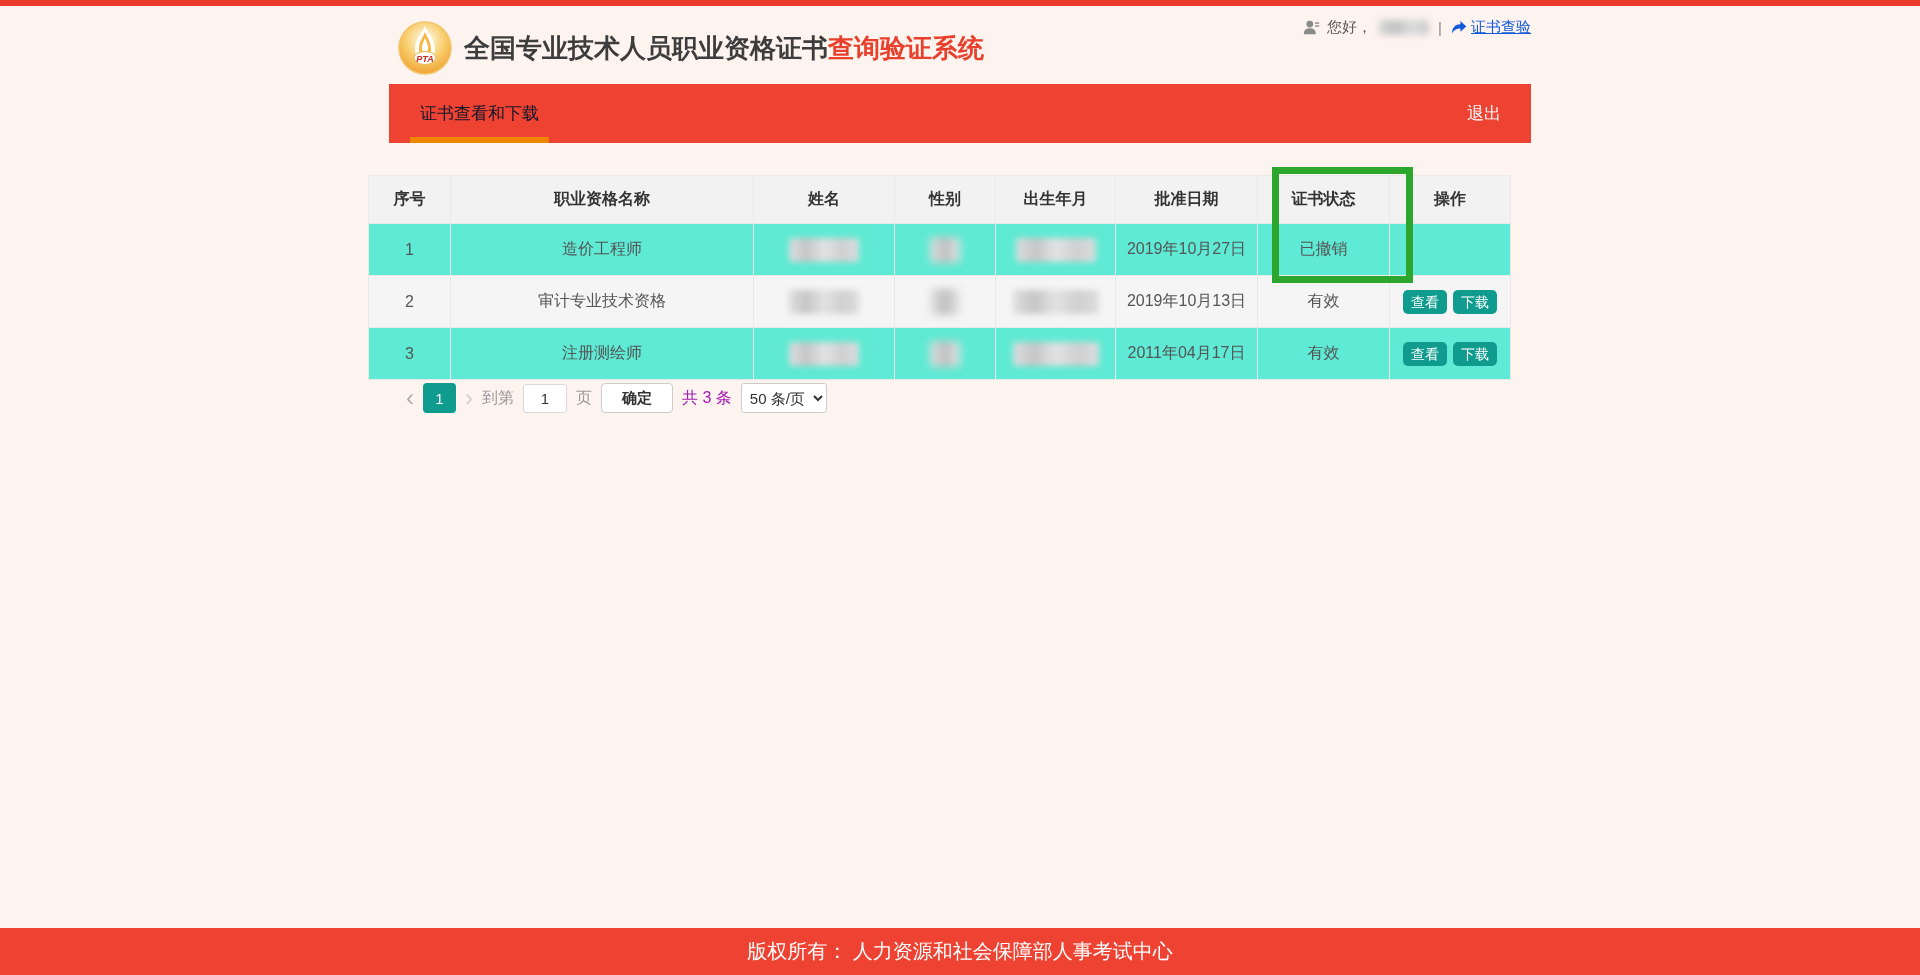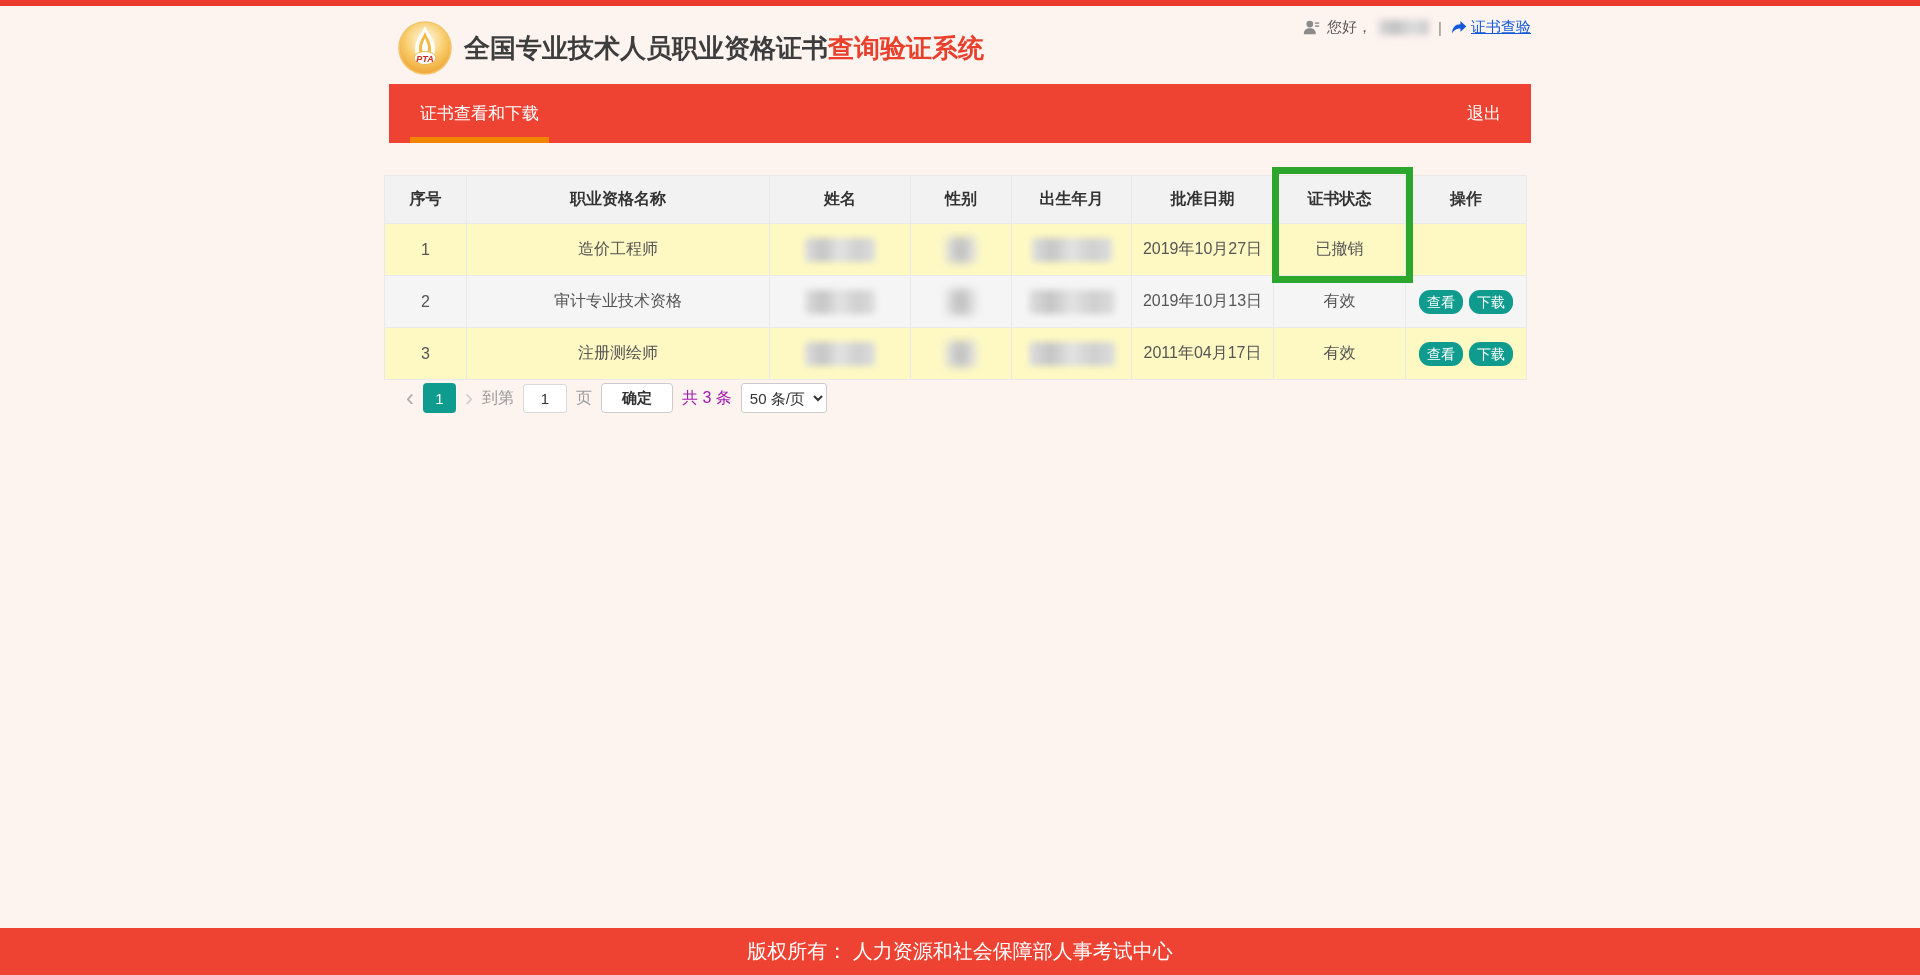--- a/index.html
+++ b/index.html
@@ -19,40 +19,40 @@
 
   .user-line { position:absolute; right:389px; top:15px; height:24px; display:flex; align-items:center; gap:7px; font-size:15px; color:#5a5a5a; }
   .user-line .sep { color:#888; margin:0 2px; }
   .name-blur { width:50px; height:15px; border-radius:2px; background:linear-gradient(90deg,#d6d6d6,#c2c2c2,#dcdcdc,#cccccc); filter:blur(3px); }
   .verify-link { color:#1159d8; text-decoration:underline; cursor:pointer; display:flex; align-items:center; gap:4px;justify-content:flex-end; }
   .verify-link span { text-decoration:underline; }
 
   
   .navbar { position:absolute; left:389px; top:84px; width:1142px; height:59px; background:#ee4333; }
   .nav-tab { position:absolute; left:21px; top:0; width:139px; height:59px; line-height:59px; text-align:center;
-             color:#ffffff; font-size:17px; cursor:pointer; }
+             color:#0f172a; font-size:17px; cursor:pointer; }
   .nav-tab::after { content:""; position:absolute; left:0; right:0; bottom:0; height:6px; background:#f28500; }
   .logout { position:absolute; right:30px; top:0; height:59px; line-height:59px; color:#fff; font-size:17px; cursor:pointer; }
 
   
-  table.cert { position:absolute; left:384px; top:175px; width:1142px; border-collapse:collapse; table-layout:fixed; background:#fef9c3; }
+  table.cert { position:absolute; left:368px; top:175px; width:1142px; border-collapse:collapse; table-layout:fixed; background:#5eead4; }
   table.cert th, table.cert td { border:1px solid #e9e9e9; text-align:center; vertical-align:middle; }
   table.cert th { height:48px; background:#f2f2f2; color:#333; font-size:16px; font-weight:bold; }
   table.cert td { height:52px; color:#555; font-size:16px; }
   table.cert tbody tr:nth-child(even) td { background:#f5f5f5; }
 
   .blur-bar { display:inline-block; vertical-align:middle; border-radius:3px;
               background:linear-gradient(90deg,#dedede,#c5c5c5,#e3e3e3,#cfcfcf,#dddddd); filter:blur(3px); }
   .blur-name  { width:70px;  height:24px; }
   .blur-sex   { width:30px;  height:26px; background:linear-gradient(90deg,#e2e2e2,#bdbdbd,#e5e5e5); filter:blur(4px); }
   .blur-birth { width:86px;  height:24px; }
   .blur-birth.short { width:80px; }
 
   .btn-act { display:inline-block; padding:3px 8px; margin:0 3px; background:#0f9c8e; color:#fff; font-size:14px;
-             border-radius:11px; cursor:pointer; line-height:18px; }
+             border-radius:5px; cursor:pointer; line-height:18px; }
 
   
   .hl-box { position:absolute; left:1272px; top:167px; width:141px; height:116px; border:7px solid #2ca62c; pointer-events:none; }
 
   
   .pager { position:absolute; left:389px; top:381px; width:1142px; height:34px; display:flex; align-items:center; padding-left:17px; gap:9px; font-size:16px; }
   .pg-prev { color:#adadad; font-size:24px; line-height:30px; cursor:pointer; }
   .pg-next { color:#cfcfcf; font-size:24px; line-height:30px; cursor:pointer; }
   .pg-page { width:33px; height:30px; background:#0f9c8e; color:#fff; border-radius:4px; font-size:15px;
              display:flex; align-items:center; justify-content:center; cursor:pointer; }

